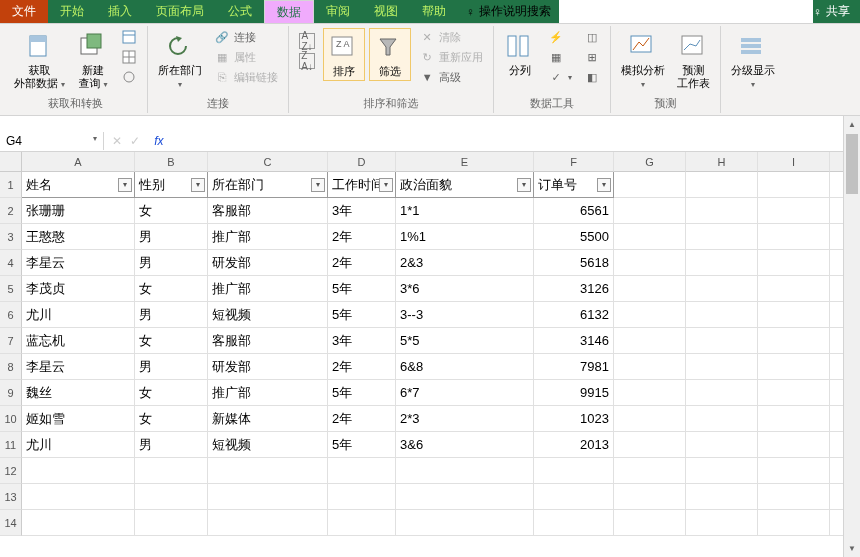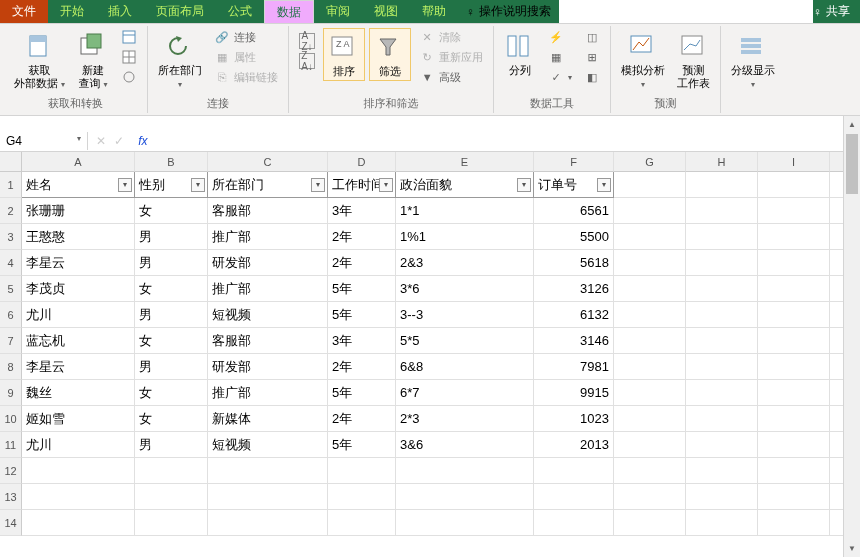--- a/index.html
+++ b/index.html
@@ -19,21 +19,21 @@
 .big-btn { display: flex; flex-direction: column; align-items: center; justify-content: flex-start; padding: 2px 4px; cursor: pointer; gap: 2px; min-width: 36px; }
 .big-btn .icon { width: 32px; height: 32px; display: flex; align-items: center; justify-content: flex-start; }
 .big-btn .lbl { font-size: 11px; text-align: center; line-height: 1.2; }
 .small-btns { display: flex; flex-direction: column; gap: 2px; }
 .small-btn { display: flex; align-items: center; gap: 4px; padding: 1px 4px; cursor: pointer; font-size: 11px; color: #666; }
 .small-btn .icon { width: 16px; height: 16px; display: flex; align-items: center; justify-content: center; }
 .small-btn.disabled { color: #b0b0b0; }
 .ribbon-group.highlighted .big-btn { border: 1px solid #f0c869; background: #fef4e2; }
 .dropdown-arrow { font-size: 8px; color: #666; }
 .cellref-bar { display: flex; height: 22px; border-bottom: 1px solid #d4d4d4; background: #fff; align-items: center; margin-top: 14px; }
-.name-box { width: 88px; border-right: 1px solid #d4d4d4; padding: 2px 6px; display: flex; align-items: flex-start; justify-content: space-between; font-size: 12px; }
+.name-box { width: 104px; border-right: 1px solid #d4d4d4; padding: 2px 6px; display: flex; align-items: flex-start; justify-content: space-between; font-size: 12px; }
 .fb-btns { display: flex; gap: 8px; padding: 0 8px; color: #999; }
 .formula-bar { flex: 1; padding: 2px 6px; font-size: 12px; }
 .fx { font-style: italic; color: #1d4ed8; padding: 0 6px; }
 .sheet-area { display: flex; position: relative; }
 .corner { width: 22px; height: 20px; background: #f0f0f0; border-right: 1px solid #ccc; border-bottom: 1px solid #ccc; }
 .row-headers { display: flex; flex-direction: column; }
 .row-header { width: 22px; height: 26px; background: #f0f0f0; border-right: 1px solid #ccc; border-bottom: 1px solid #e0e0e0; display: flex; align-items: center; justify-content: center; font-size: 11px; color: #555; }
 .col-headers { display: flex; }
 .col-header { height: 20px; background: #f0f0f0; border-right: 1px solid #e0e0e0; border-bottom: 1px solid #ccc; display: flex; align-items: center; justify-content: center; font-size: 11px; color: #555; position: relative; }
 .grid { position: relative; }

